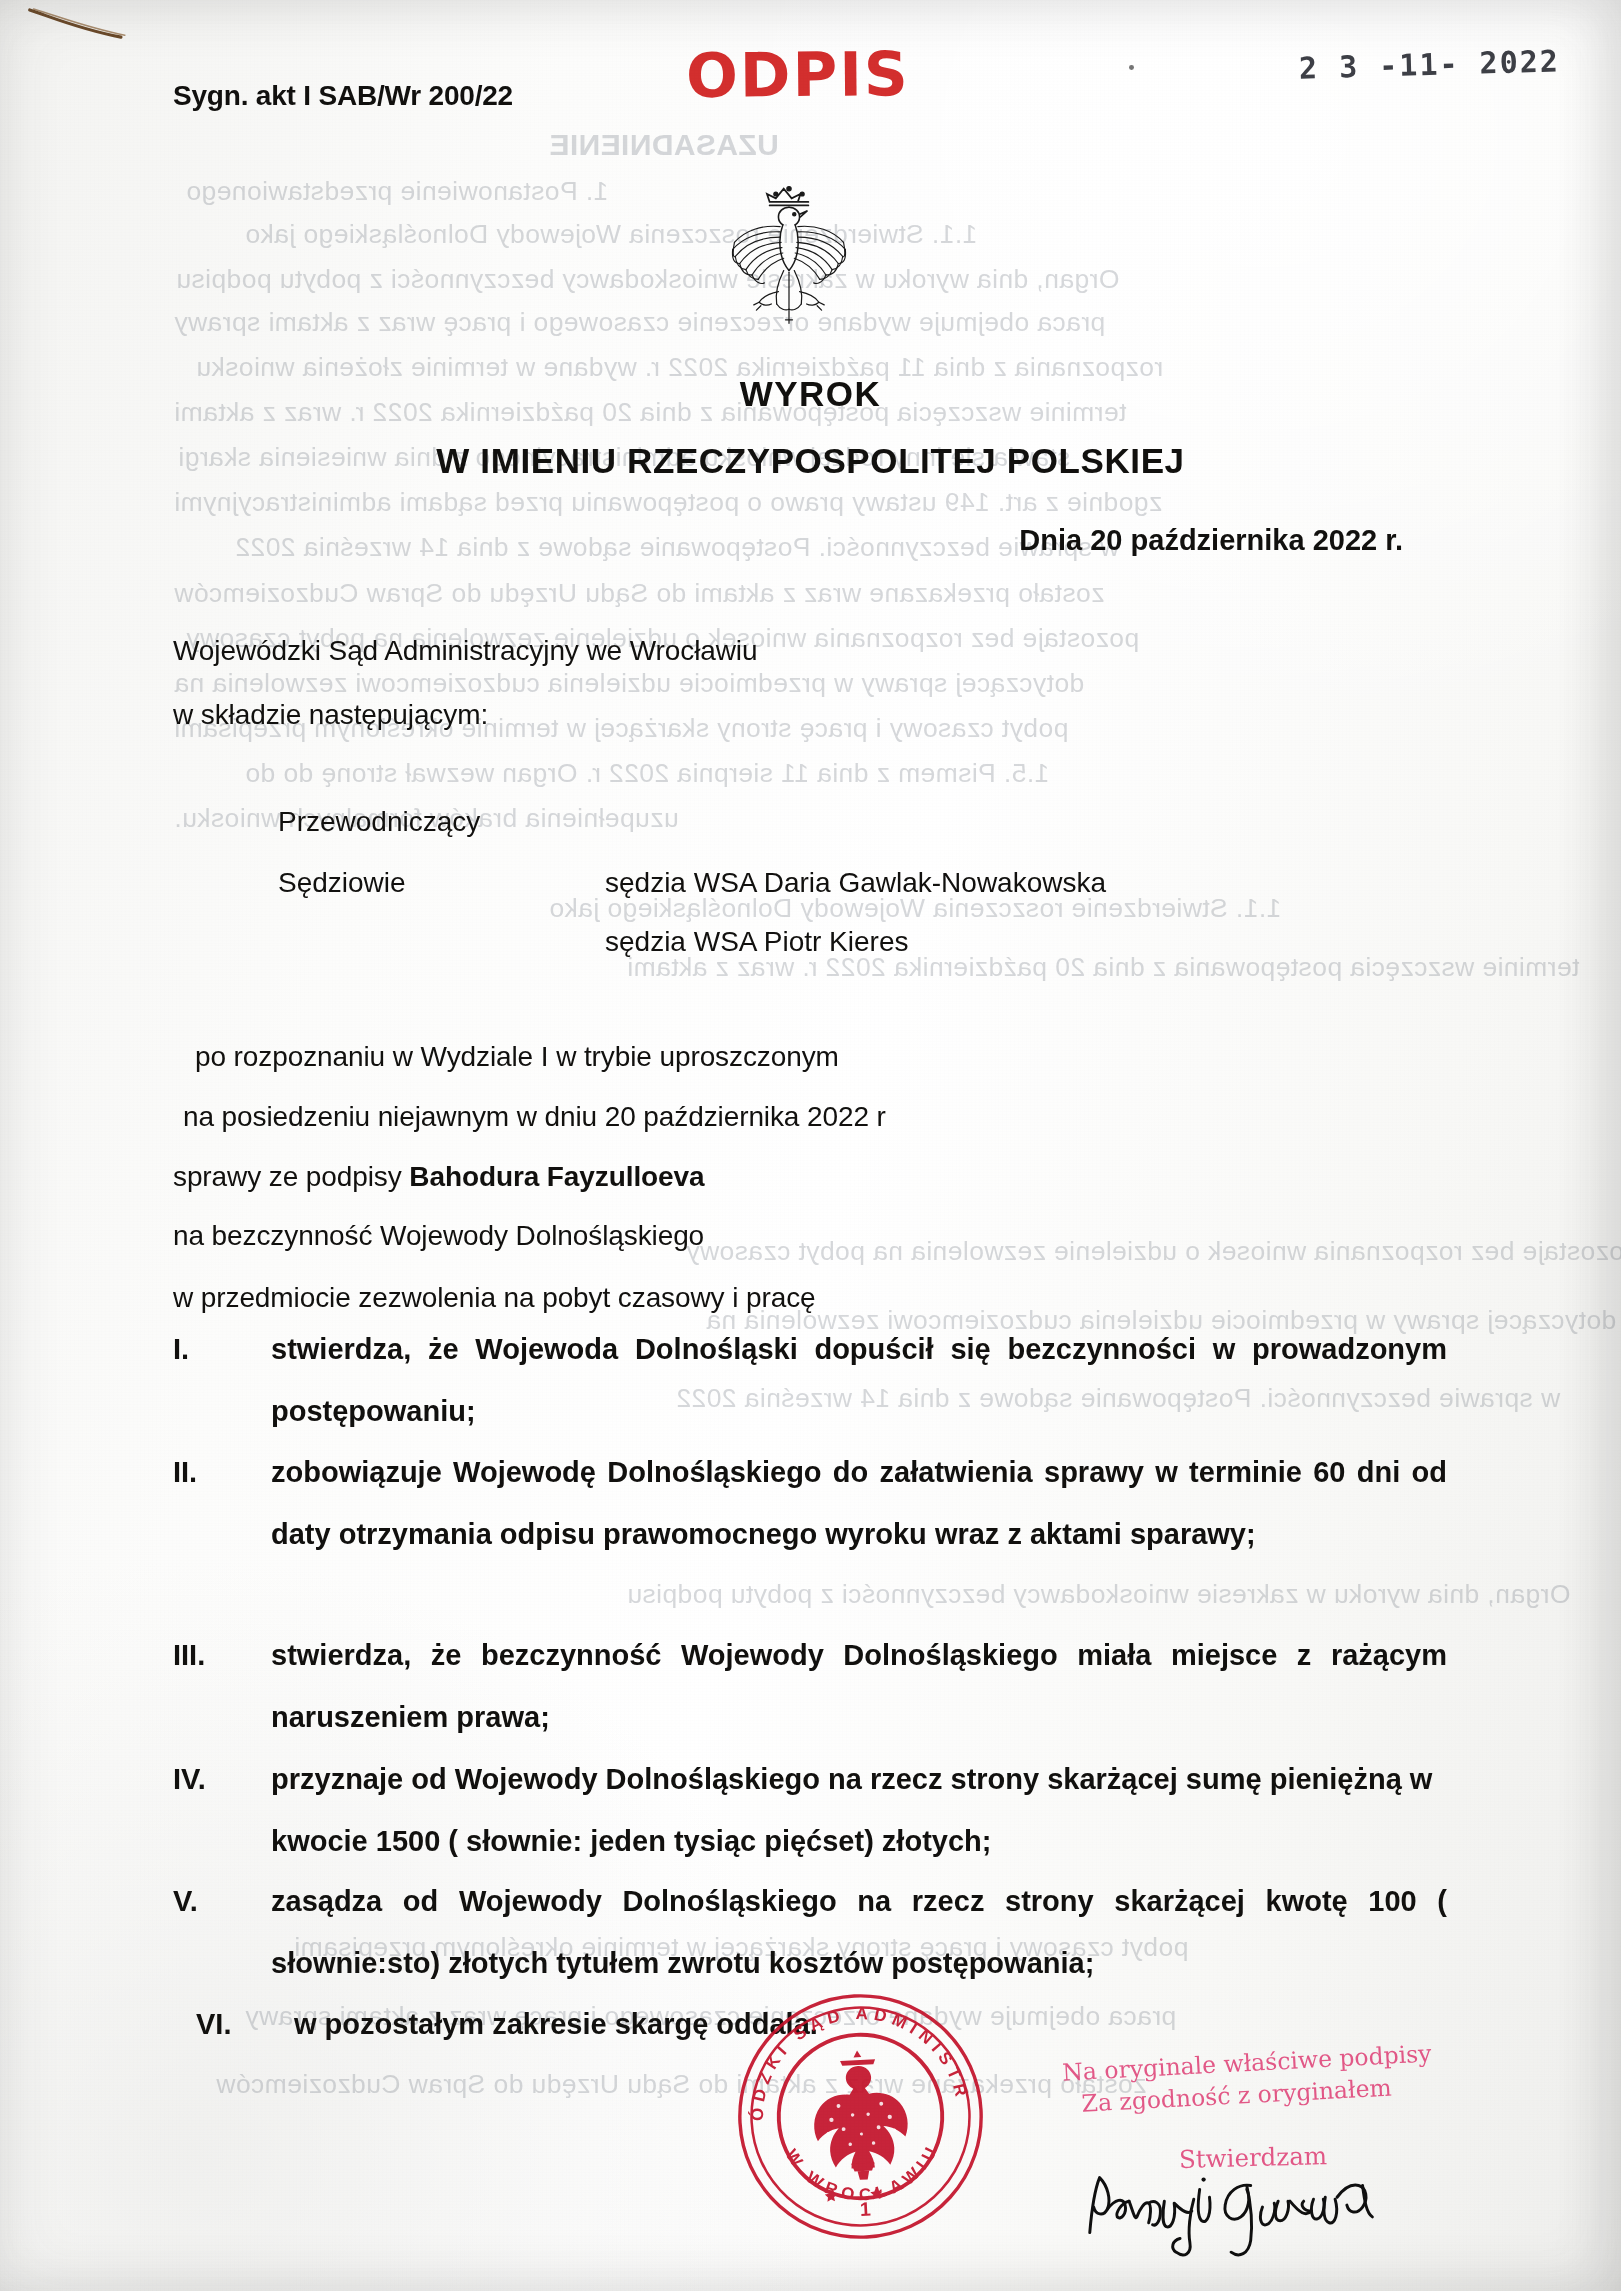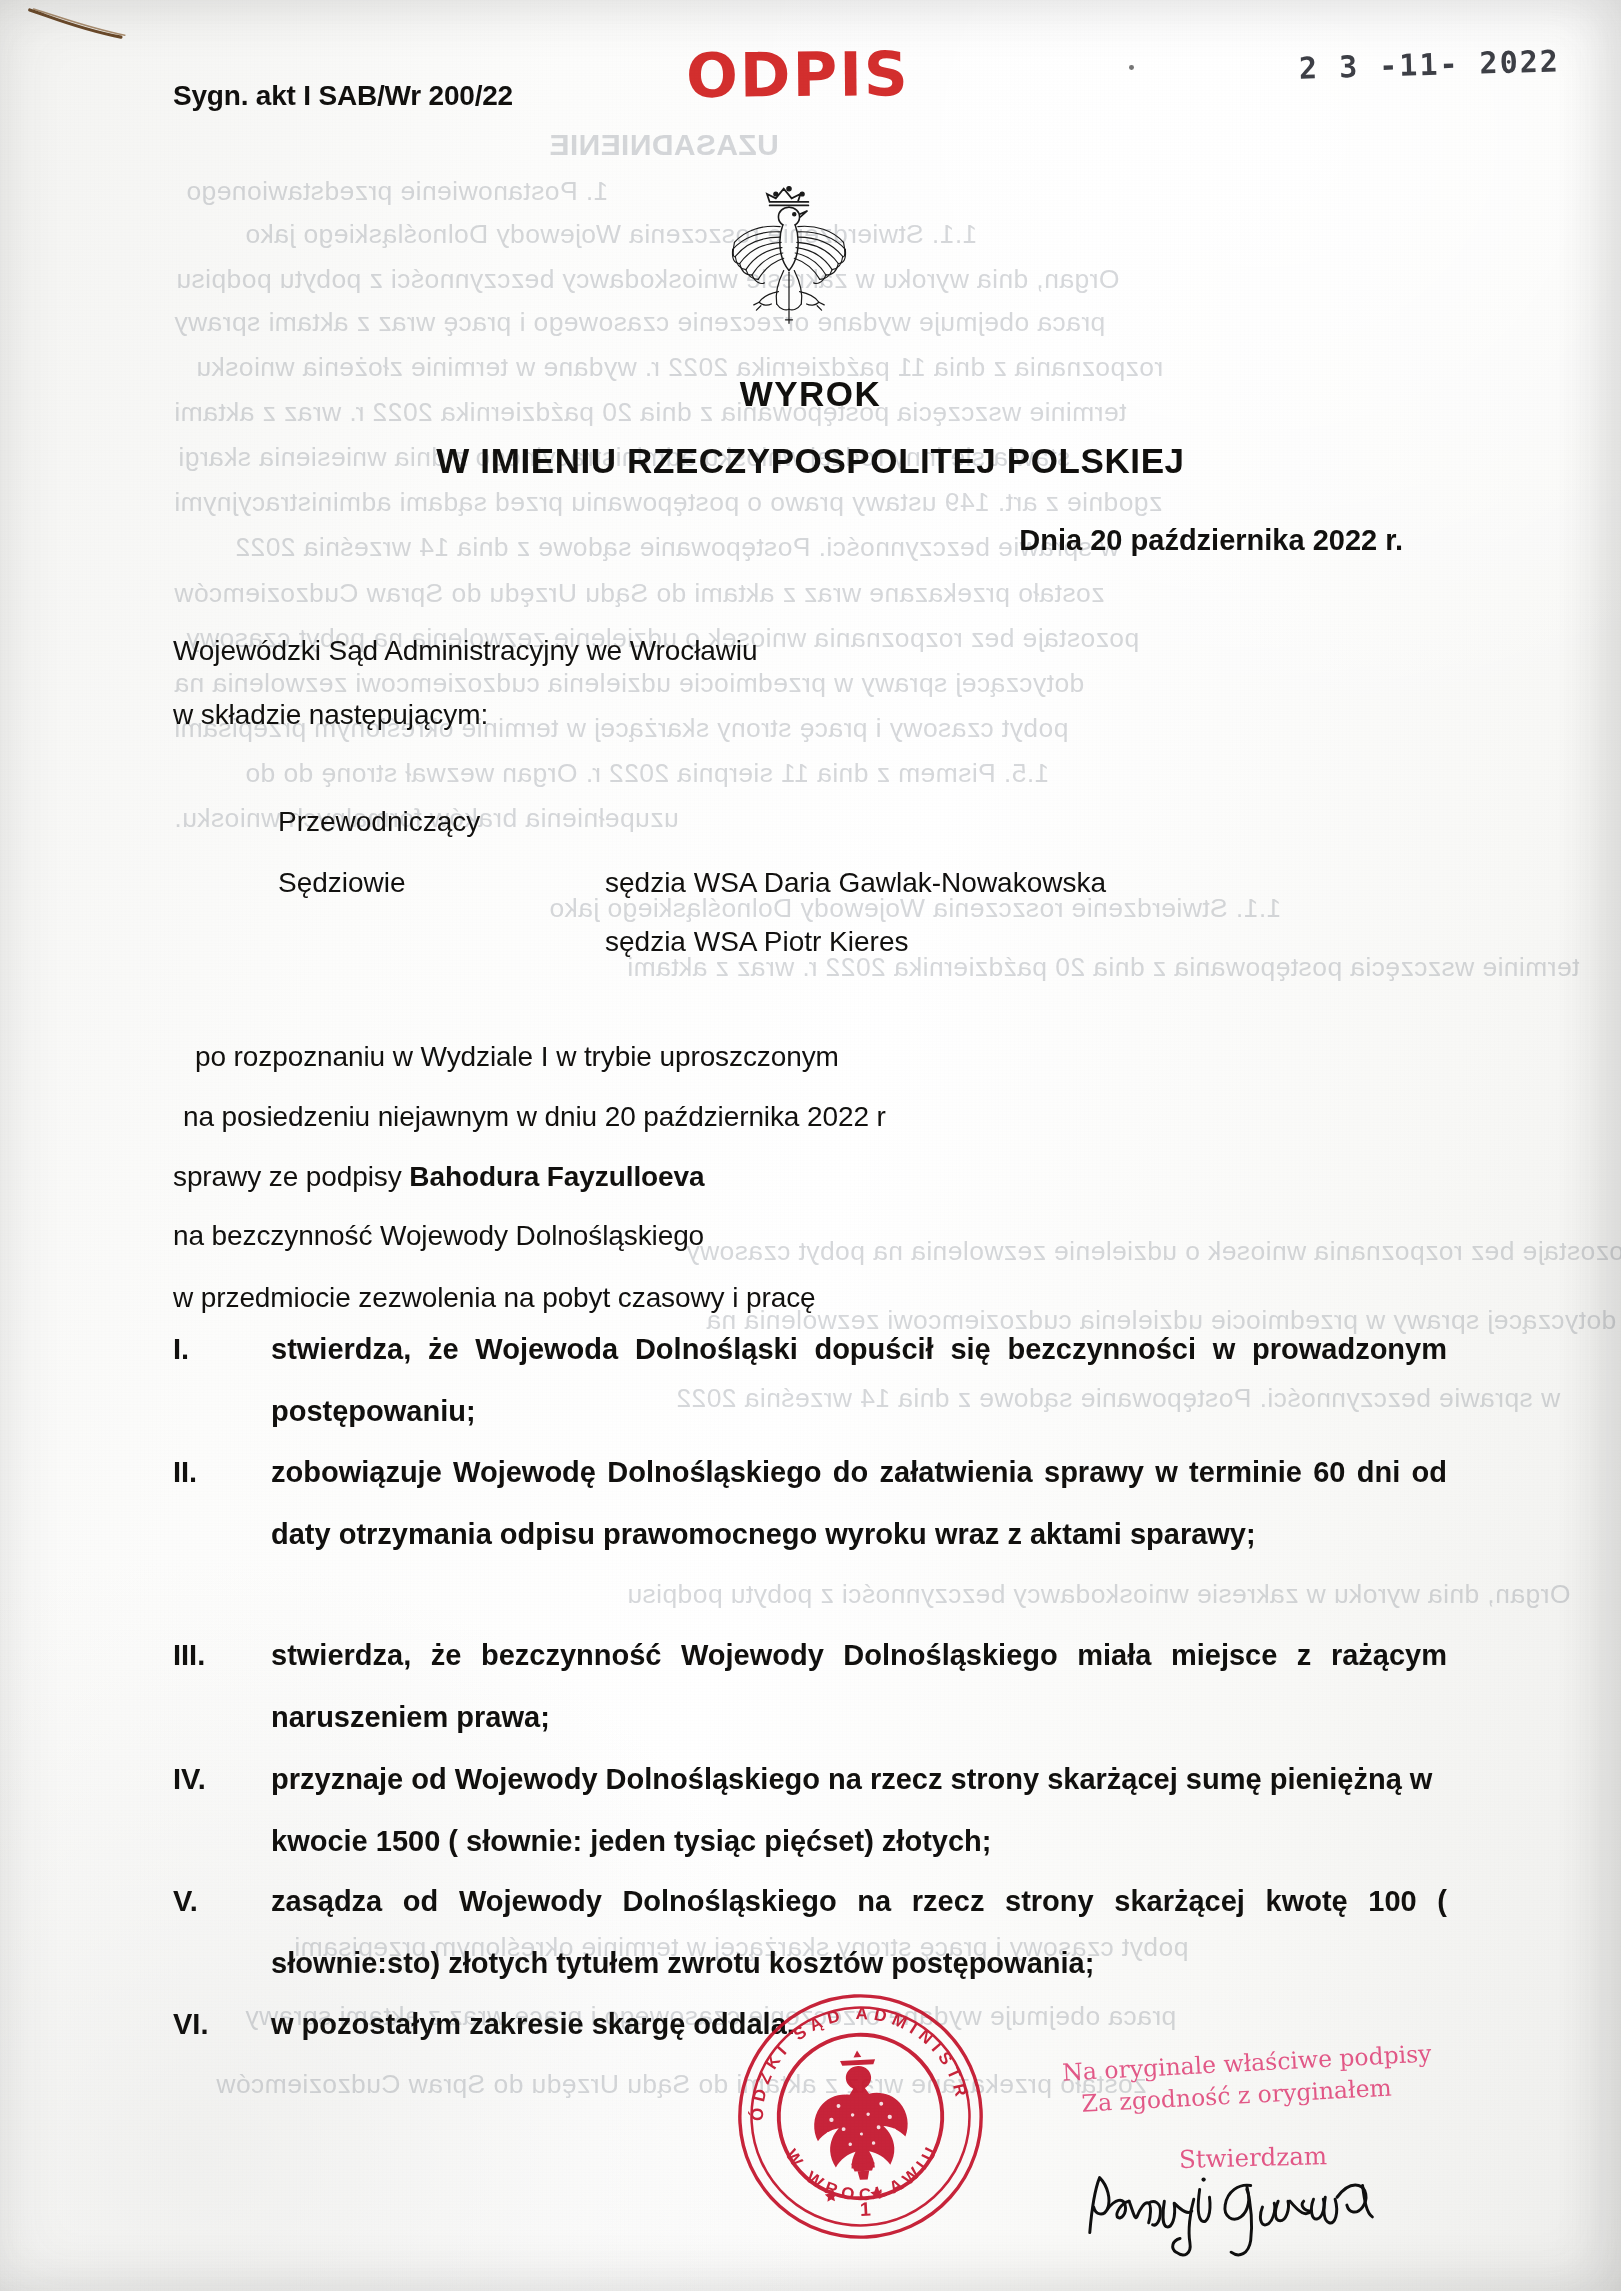--- a/index.html
+++ b/index.html
@@ -389,21 +389,21 @@
     <div class="txt"> stwierdza, że bezczynność Wojewody Dolnośląskiego miała miejsce z rażącym naruszeniem prawa;</div>
   </div>
   <div class="ruling" style="top:1748px;">
     <span class="num">IV.</span>
     <div class="txt nojust"> przyznaje od Wojewody Dolnośląskiego na rzecz strony skarżącej sumę pieniężną w kwocie 1500 ( słownie: jeden tysiąc pięćset) złotych;</div>
   </div>
   <div class="ruling" style="top:1870px;">
     <span class="num">V.</span>
     <div class="txt">zasądza od Wojewody Dolnośląskiego na rzecz strony skarżącej kwotę 100 ( słownie:sto) złotych tytułem zwrotu kosztów postępowania;</div>
   </div>
-  <div class="ruling" style="top:1993px;">
+  <div class="ruling" style="top:1993px;margin-left:23px;">
     <span class="num">VI.</span>
     <div class="txt nojust">w pozostałym zakresie skargę oddala.</div>
   </div>
 
   <svg class="seal" viewBox="0 0 260 260">
     <defs>
       <path id="arcTop" d="M 30 130 A 100 100 0 0 1 230 130"></path>
       <path id="arcBot" d="M 44 130 A 86 86 0 0 0 216 130"></path>
     </defs>
     <circle cx="130" cy="130" r="124" fill="none" stroke="#c3122a" stroke-width="3.5"></circle>

